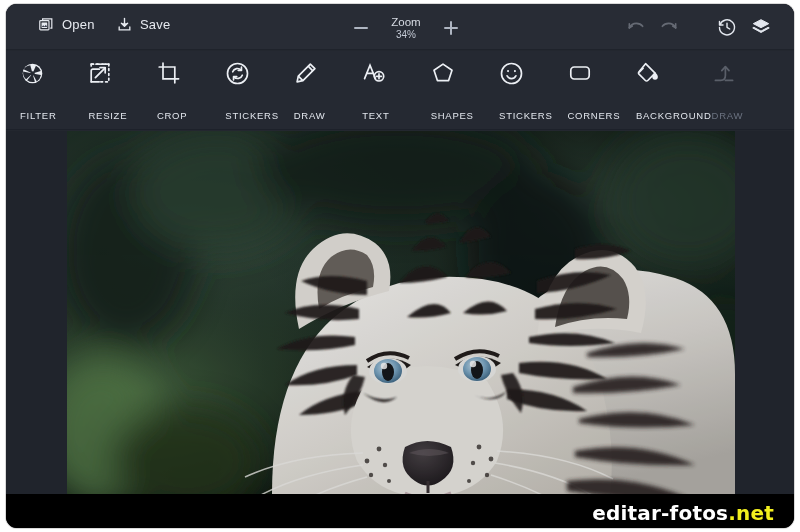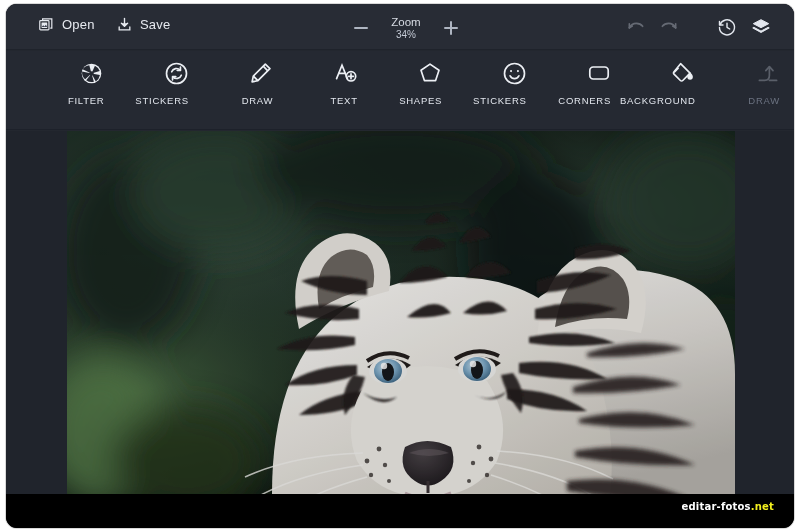--- a/index.html
+++ b/index.html
@@ -85,21 +85,21 @@
   
   #toolbar {
     position: absolute; left: 0; top: 47px; width: 788px; height: 79px;
     background: #252932;
     border-bottom: 1px solid #1d212a;
     display: flex; align-items: flex-start;
     padding: 9px 14px 0 14px;
   }
   .tool {
     flex: 1 1 0; height: 64px;
-    display: flex; flex-direction: column; align-items: flex-end; gap: 9px;
+    display: flex; flex-direction: column; align-items: flex-start; gap: 24px;
     cursor: pointer; color: #e4e8ef;
   }
   .tool .glyph { height: 26px; display: flex; align-items: center; }
   .tool .glyph svg { display: block; }
   .tool .lbl {
     font-size: 9.5px; letter-spacing: .75px; color: #e2e6ed; white-space: nowrap;
   }
   .tool.disabled { color: #6b7280; }
   .tool.disabled .lbl { color: #6b7280; }
   .tool.disabled .glyph { opacity: .45; }
@@ -116,21 +116,21 @@
   }
   #photo svg { display: block; width: 100%; height: 100%; }
 
   
   #bottom-strip {
     position: absolute; left: 0; top: 490px; width: 788px; height: 34px;
     background: #000000;
   }
   #watermark {
     position: absolute; right: 20px; top: 7px;
-    font-size: 10px; font-weight: bold; letter-spacing: .2px;
+    font-size: 20px; font-weight: bold; letter-spacing: .2px;
     color: #ffffff; font-family: "DejaVu Sans", sans-serif;
   }
   #watermark .tld { color: #f2ef1e; }
 </style>
 </head>
 <body>
 
 <div id="app-window">
 
   <div id="editor">
@@ -213,21 +213,43 @@
               <path d="M12 12l-6.1 5.6A9 9 0 0 1 3 10.1z"></path>
               <path d="M12 12l2.3 7.9a9 9 0 0 1-7.4-1.5z"></path>
               <path d="M12 12l8.1 1.5a9 9 0 0 1-4 6.1z"></path>
             </g>
             <circle cx="12" cy="12" r="2.1" fill="#252932"></circle>
           </svg>
         </span>
         <span class="lbl">FILTER</span>
       </div>
 
-
+      <div class="tool">
+        <span class="glyph">
+          <svg width="24" height="24" viewBox="0 0 24 24" fill="none" stroke="#eceff4" stroke-width="1.7" stroke-linecap="round">
+            <path d="M3.2 3.2h2.4M9 3.2h2.4M14.8 3.2h2.4M20.6 3.2h.2" stroke-dasharray="0 0"></path>
+            <path d="M3.2 3.2h1.8M8 3.2h1.8M12.8 3.2h1.8M17.6 3.2h1.8M20.8 3.2v1.6M20.8 7.7v1.8M20.8 12.5v1.8M20.8 17.3v1.8M19.4 20.8h-1.8M14.6 20.8h-1.8M3.2 3.2v1.8"></path>
+            <path d="M3.2 20.8V9.8a1.6 1.6 0 0 1 1.6-1.6h6.4"></path>
+            <path d="M3.2 20.8h8"></path>
+            <path d="M7.4 16.6l9-9" stroke-width="1.8"></path>
+            <path d="M12 6.6h5.2v5.2" stroke-linejoin="round"></path>
+          </svg>
+        </span>
+        <span class="lbl">RESIZE</span>
+      </div>
+
+      <div class="tool">
+        <span class="glyph">
+          <svg width="24" height="24" viewBox="0 0 24 24" fill="none" stroke="#eceff4" stroke-width="1.7" stroke-linecap="round">
+            <path d="M6 2.2v15.6h15.6"></path>
+            <path d="M2.2 6h15.6v15.8"></path>
+          </svg>
+        </span>
+        <span class="lbl">CROP</span>
+      </div>
 
       <div class="tool">
         <span class="glyph">
           <svg width="25" height="25" viewBox="0 0 24 24" fill="none" stroke="#eceff4" stroke-width="1.6" stroke-linecap="round" stroke-linejoin="round">
             <circle cx="12" cy="12" r="9.6"></circle>
             <path d="M7.4 10.4a4.8 4.8 0 0 1 8.1-1.6"></path>
             <path d="M16.6 13.6a4.8 4.8 0 0 1-8.1 1.6"></path>
             <path d="M15.8 5.9v3.1h-3.1"></path>
             <path d="M8.2 18.1V15h3.1"></path>
           </svg>

